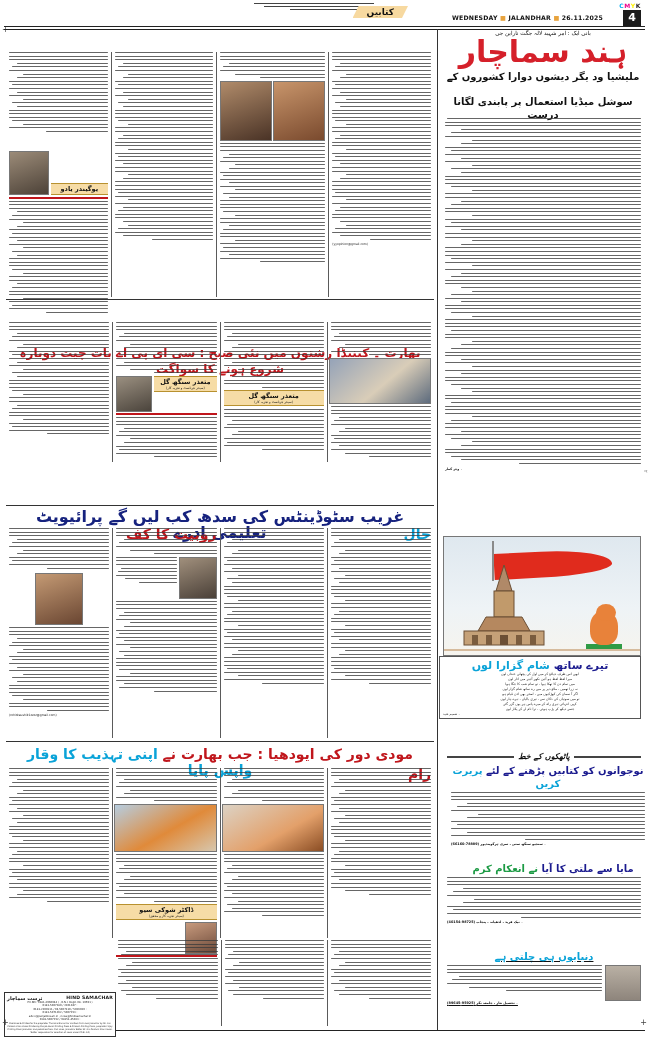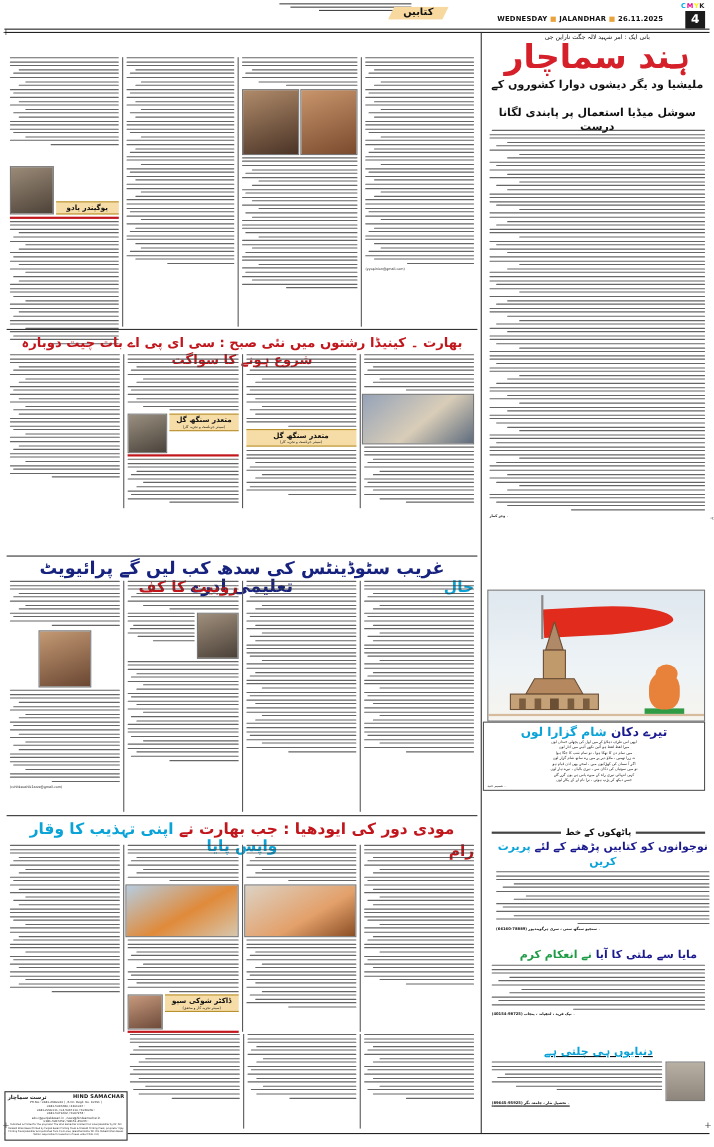--- a/index.html
+++ b/index.html
@@ -61,21 +61,21 @@
   .dropcap.red{color:#c0161c;}
 
   .photo{border:1px solid #777;display:block;}
 
   
   .rsec-h{font-size:11px;font-weight:bold;color:#1b1b8f;text-align:center;line-height:13px;}
   .rsec-h .hl{color:#0aa3d8;margin-top:28px;}
   .rsec-h .grn{color:#1d9b45;margin-left:18px;}
   .letters-hdr{display:flex;align-items:center;gap:4px;}
   .letters-hdr .ln{flex:1;border-top:2px solid #444;height:0;}
-  .letters-hdr .tx{font-size:8px;font-weight:bold;color:#111;}
+  .letters-hdr .tx{font-size:8px;font-weight:bold;color:#111;font-style:italic;}
 
   .box{border:1px solid #555;}
   .phone{font-size:3.4px;font-weight:bold;text-align:left;color:#111;}
 
   
   .imprint{position:absolute;left:4px;bottom:6px;width:106px;border:1px solid #333;padding:2px 2px;background:#fff;}
   .imp-title{font-size:4.6px;font-weight:bold;letter-spacing:.2px;text-align:center;color:#111;}
   .imp-line{font-size:2.6px;line-height:3.4px;text-align:center;color:#222;}
   .imp-foot{font-size:2.1px;line-height:2.9px;text-align:center;color:#222;margin-top:1px;}
 
@@ -258,21 +258,21 @@
       </div>
       <div class="plinth"></div>
       <div class="monkey"></div>
       <div class="monkeyhead"></div>
       <div class="ground"></div>
     </div>
   </div>
 
   <div class="box" style="position:absolute;right:8px;top:656px;width:194px;padding:2px 3px;">
     <div class="rsec-h rtl">
-      <span>تیرے دکان </span><span class="hl">شام گزارا لوں</span>
+      <span>تیرے ساتھ </span><span class="hl">شام گزارا لوں</span>
     </div>
     <div class="poem rtl">ابھی اس طرف دہلاؤ کر میں اول کی پچھلی خنداں لوں</div>
     <div class="poem rtl">میرا لفظ لفظ ہو آئین نکھے آئینے میں اتار لوں</div>
     <div class="poem rtl">میں تمام دن کا تھکا ہوا ، تو تمام شب کا جگا ہوا</div>
     <div class="poem rtl">نہ زرا تھمیں ، ملاؤ دیر پر میں رے ساتھ شام گزار لوں</div>
     <div class="poem rtl">اگر آ سمان کی کھڑکیوں میں ، لمحے بھی اذن قیام ہو</div>
     <div class="poem rtl">تو میں سوتیاں کی دکان سے ، تیری بالیاں ، تیرے ہار لوں</div>
     <div class="poem rtl">کہی انتہائی تیری راہ کے میرے پاس ہے یوں گزر گئے</div>
     <div class="poem rtl">جسے دیکھ کر پڑپ ہوئی ، ترا نام لے کے پکار لوں</div>
     <div class="sign rtl">۔ شمیم حنید</div>
@@ -595,21 +595,21 @@
           <i></i>
         <i></i>
           <i></i>
       </div>
     </div>
   </div>
 
   <div style="position:absolute;left:6px;top:299px;width:428px;height:1px;background:#333;"></div>
 
   <div style="position:absolute;left:6px;top:303px;width:428px;">
-    <div class="band-h red rtl" style="font-size:12px;">بھارت ۔ کینیڈا رشتوں میں نئی صبح : سی ای پی اے بات چیت دوبارہ شروع ہونے کا سواگت</div>
+    <div class="band-h red rtl" style="font-size:12px;margin-top:42px;">بھارت ۔ کینیڈا رشتوں میں نئی صبح : سی ای پی اے بات چیت دوبارہ شروع ہونے کا سواگت</div>
   </div>
   <div style="position:absolute;left:6px;top:322px;width:428px;height:140px;display:flex;">
 
     <div style="width:107px;padding:0 3px;" class="col-rule">
       <div class="faux">
         <i></i>
           <i></i>
           <i></i>
           <i></i>
           <i></i>
@@ -1088,21 +1088,21 @@
           <i></i>
           <i></i>
           <i></i>
           <i></i>
           <i></i>
           <i></i>
           <i></i>
           <i></i>
           <i></i>
       </div>
-      <div style="display:flex;gap:2px;margin-top:2px;">
+      <div style="display:flex;gap:2px;margin-top:2px;flex-direction:column;">
         <div style="flex:1;">
           <div class="byline rtl">
             <span>ڈاکٹر شوکی سیو</span>
             <small>(سینئر تجزیہ کار و محقق)</small>
           </div>
         </div>
         <div class="photo" style="width:30px;height:30px;background:linear-gradient(160deg,#c79a7d,#6d4a3a);flex:none;"></div>
       </div>
       <div style="height:2px;background:#c0161c;margin:1px 0;"></div>
     </div>

